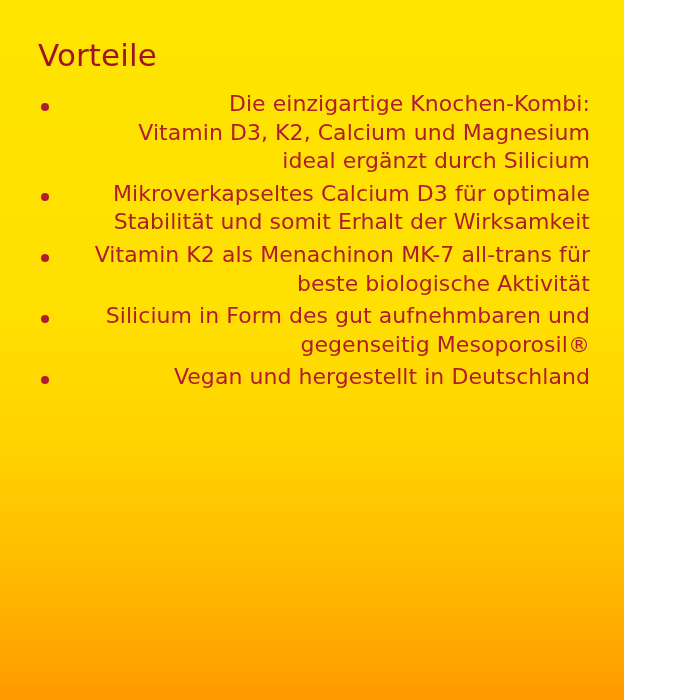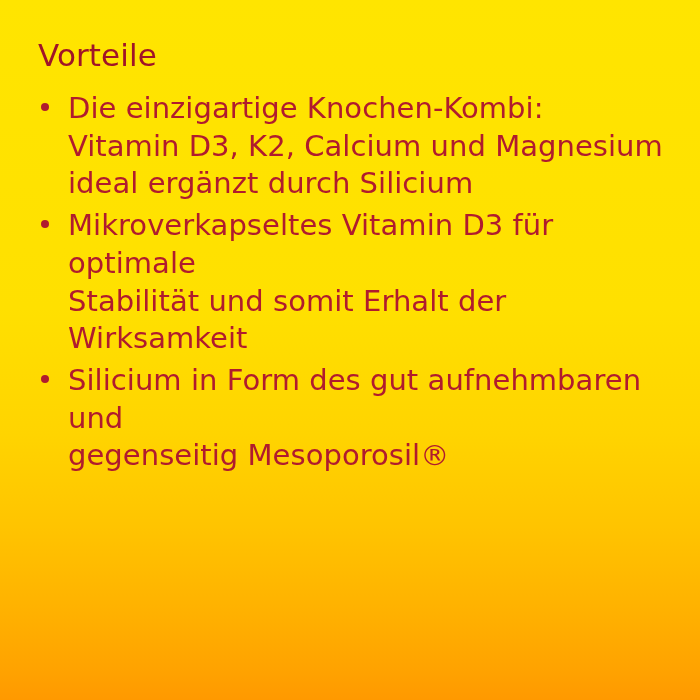--- a/index.html
+++ b/index.html
@@ -7,21 +7,21 @@
     padding: 0;
   }
   body {
     width: 700px;
     height: 700px;
     font-family: "DejaVu Sans", sans-serif;
     overflow: hidden;
   }
   .poster {
     position: relative;
-    width: 700px;
+    width: 624px;
     height: 700px;
     box-sizing: border-box;
     background: linear-gradient(180deg,
                 #ffe500 0%,
                 #ffe000 44%,
                 #ffd400 62%,
                 #ffc300 76%,
                 #ffb000 88%,
                 #ffa200 96%,
                 #ff9900 100%);
@@ -36,25 +36,26 @@
     letter-spacing: 0.1px;
   }
   ul.benefits {
     list-style: none;
     margin: 0;
     padding: 0;
   }
   ul.benefits li {
     position: relative;
     color: #b01b2e;
-    font-size: 29px;
+    font-size: 22px;
     line-height: 1.3;
     padding-left: 34px;
     margin-bottom: 4px;
     letter-spacing: 0.05px;
+    text-align: right;
   }
   ul.benefits li .bullet {
     position: absolute;
     left: 7px;
     top: 13px;
     width: 8px;
     height: 8px;
     border-radius: 50%;
     background: #b01b2e;
   }
@@ -71,22 +72,31 @@
 
   <ul class="benefits">
     <li>
       <span class="bullet"></span>
       <span class="text">Die einzigartige Knochen-Kombi:
 Vitamin D3, K2, Calcium und Magnesium
 ideal ergänzt durch Silicium</span>
     </li>
     <li>
       <span class="bullet"></span>
-      <span class="text">Mikroverkapseltes Vitamin D3 für optimale
+      <span class="text">Mikroverkapseltes Calcium D3 für optimale
 Stabilität und somit Erhalt der Wirksamkeit</span>
+    </li>
+    <li>
+      <span class="bullet"></span>
+      <span class="text">Vitamin K2 als Menachinon MK-7 all-trans für
+beste biologische Aktivität</span>
     </li>
     <li>
       <span class="bullet"></span>
       <span class="text">Silicium in Form des gut aufnehmbaren und
 gegenseitig Mesoporosil®</span>
     </li>
+    <li>
+      <span class="bullet"></span>
+      <span class="text">Vegan und hergestellt in Deutschland</span>
+    </li>
   </ul>
 </div>
 
 </body></html>

